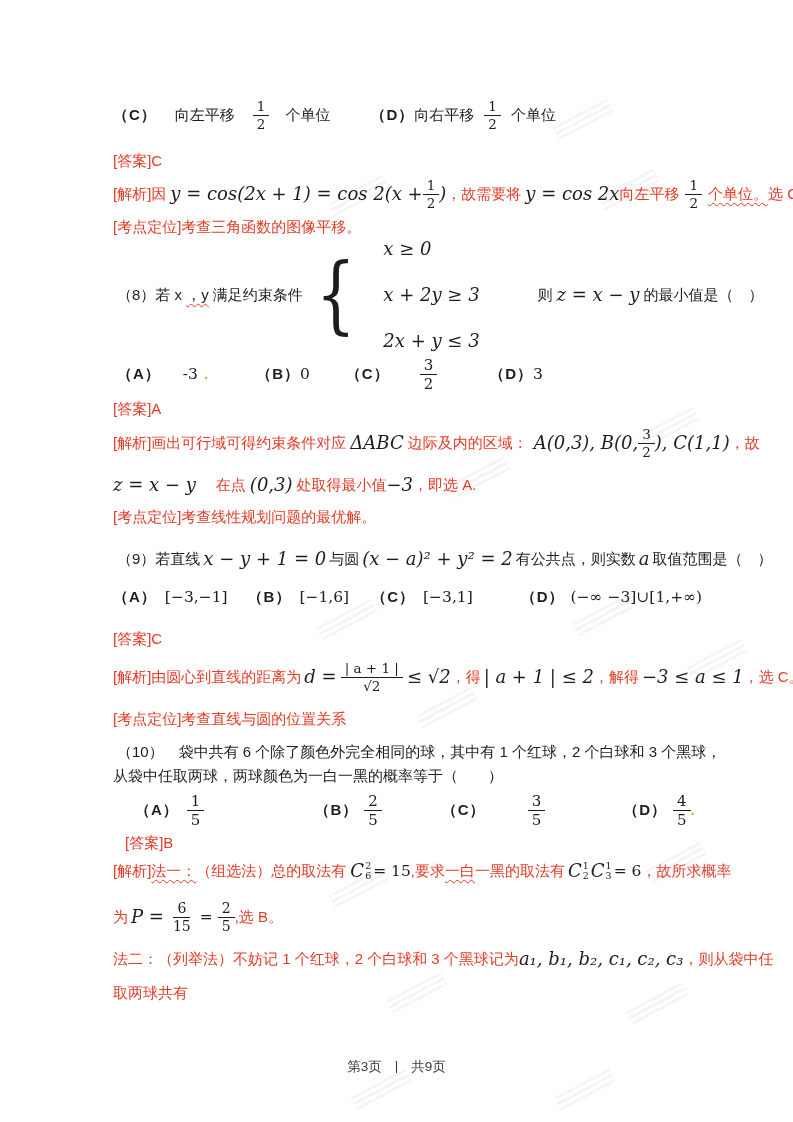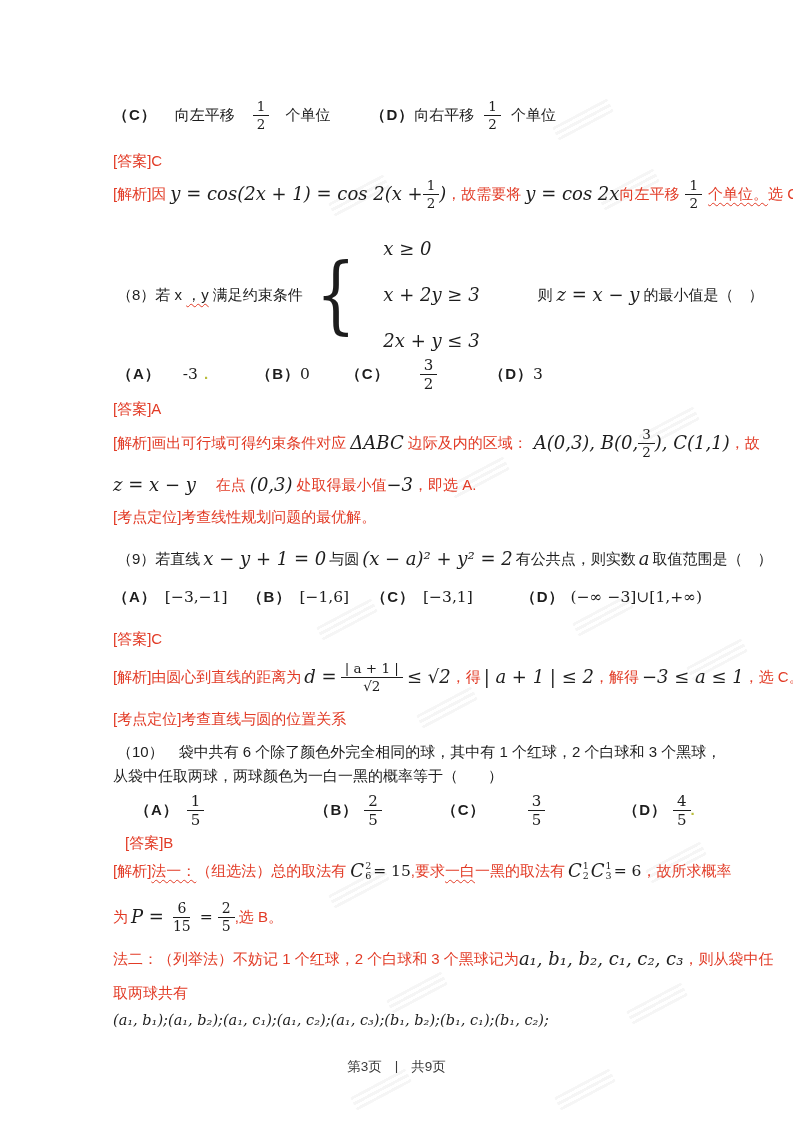--- a/index.html
+++ b/index.html
@@ -75,20 +75,23 @@
     <span class="frac"><span class="fn">1</span><span class="fd">2</span></span>
     <span class="math">)</span>
     <span class="red">，故需要将</span>
     <span class="math" style="margin-left:4px">y = cos 2x</span>
     <span class="red">向左平移</span>
     <span class="frac" style="margin-left:6px"><span class="fn">1</span><span class="fd">2</span></span>
     <span class="red wavy" style="margin-left:6px">个单位。</span>
     <span class="red">选 C。</span>
   </div>
 
+  <div class="line red" style="top:216px;left:113px">
+    <span>[考点定位]考查三角函数的图像平移。</span>
+  </div>
 
   <div class="line" style="top:246px;left:117px;height:98px">
     <span>（8）若 x </span><span class="wavy">，y</span><span> 满足约束条件</span>
     <span class="brace">{</span>
     <span class="sys">
       <span class="math">x ≥ 0</span>
       <span class="math">x + 2y ≥ 3</span>
       <span class="math">2x + y ≤ 3</span>
     </span>
     <span style="margin-left:58px">则</span>
@@ -229,23 +232,20 @@
   </div>
 
   <div class="line" style="top:946px;left:113px">
     <span class="red">法二：（列举法）不妨记 1 个红球，2 个白球和 3 个黑球记为</span>
     <span class="math">a₁, b₁, b₂, c₁, c₂, c₃</span>
     <span class="red">，则从袋中任</span>
   </div>
   <div class="line" style="top:982px;left:113px">
     <span class="red">取两球共有</span>
   </div>
-  <div class="line" style="top:1010px;left:113px">
-    <span class="math" style="font-size:14.5px">(a₁, b₁);(a₁, b₂);(a₁, c₁);(a₁, c₂);(a₁, c₃);(b₁, b₂);(b₁, c₁);(b₁, c₂);</span>
-  </div>
 
   <div class="footer">
     <span>第3页</span>
     <span>|</span>
     <span>共9页</span>
   </div>
 
 </div>
 
 </body></html>

